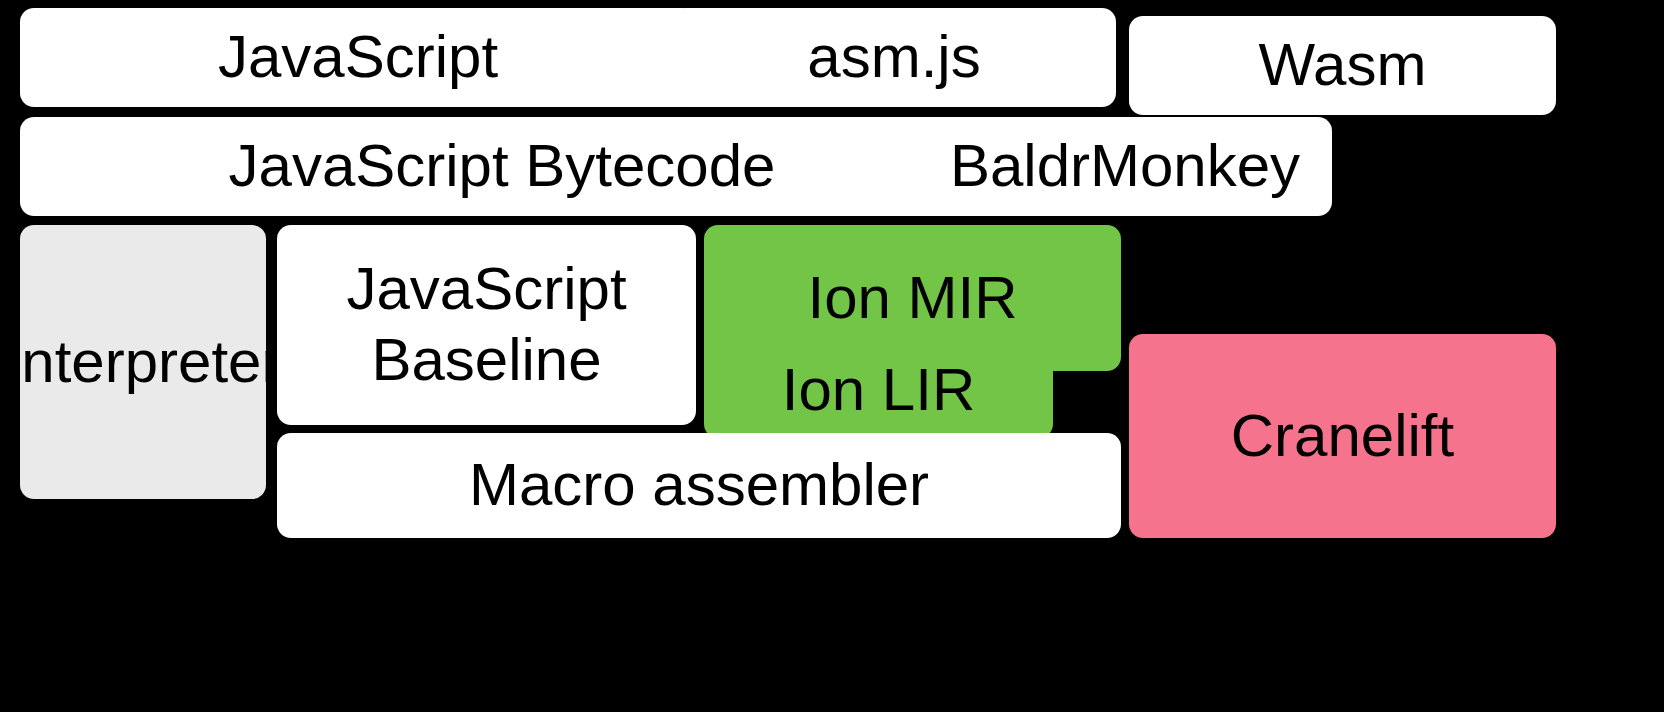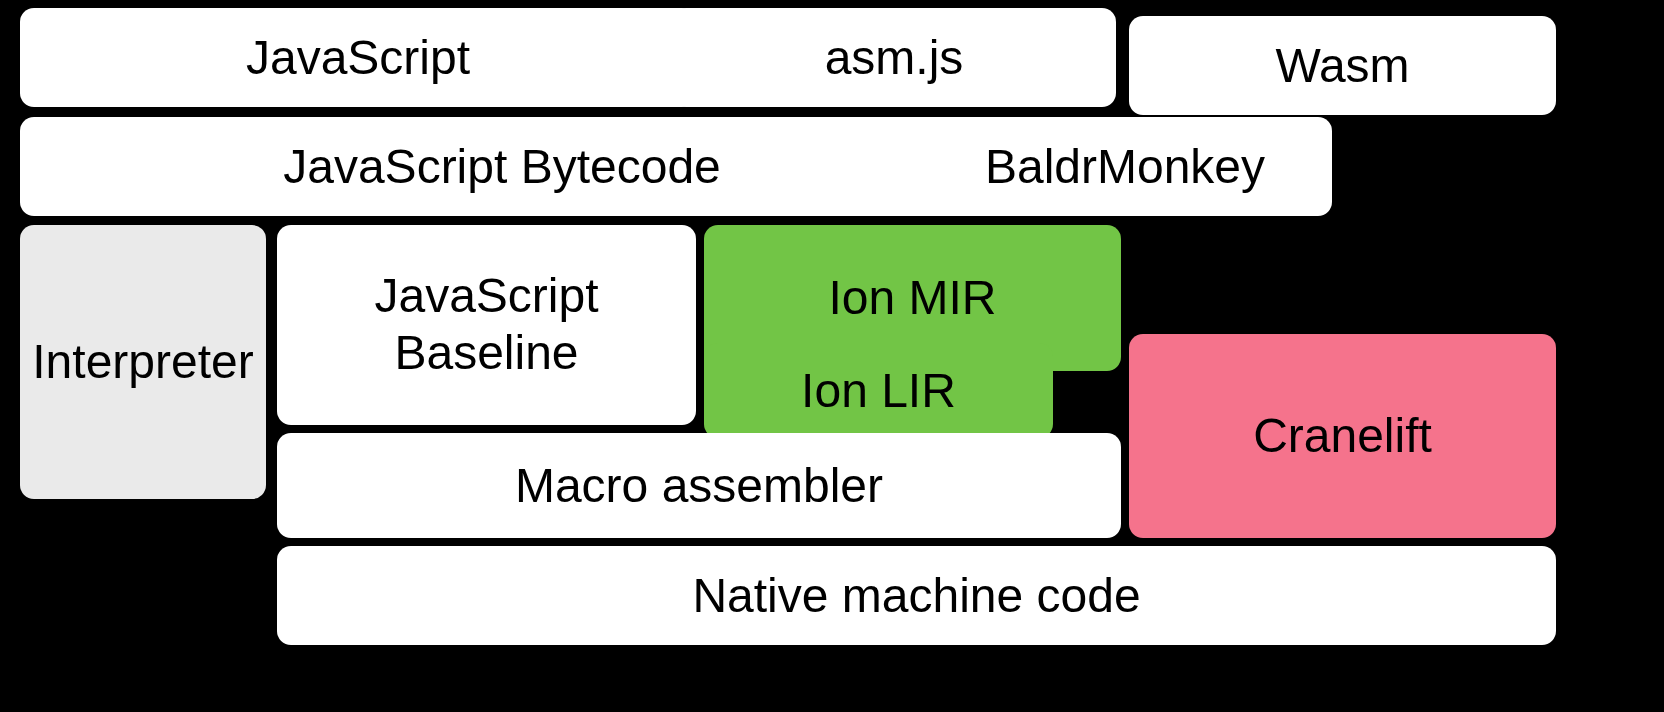--- a/index.html
+++ b/index.html
@@ -21,21 +21,21 @@
   .node {
     position: absolute;
     box-sizing: border-box;
     display: flex;
     align-items: center;
     justify-content: center;
     text-align: center;
     color: #000000;
     background: #ffffff;
     border-radius: 14px;
-    font-size: 48px;
+    font-size: 60px;
     line-height: 1.08;
     font-weight: 400;
     letter-spacing: 0px;
     white-space: pre-line;
     user-select: none;
   }
   .node.two-line {
     line-height: 1.18;
   }
   
@@ -79,15 +79,14 @@
 Baseline</div>
 
   <div class="node" id="n-ion-mir">Ion MIR</div>
 
   <div class="node" id="n-ion-lir">Ion LIR</div>
 
   <div class="node" id="n-cranelift">Cranelift</div>
 
   <div class="node" id="n-macro-assembler">Macro assembler</div>
 
-  <div class="node" id="n-native-code">Native machine code</div>
 
 </div>
 
 </body></html>

